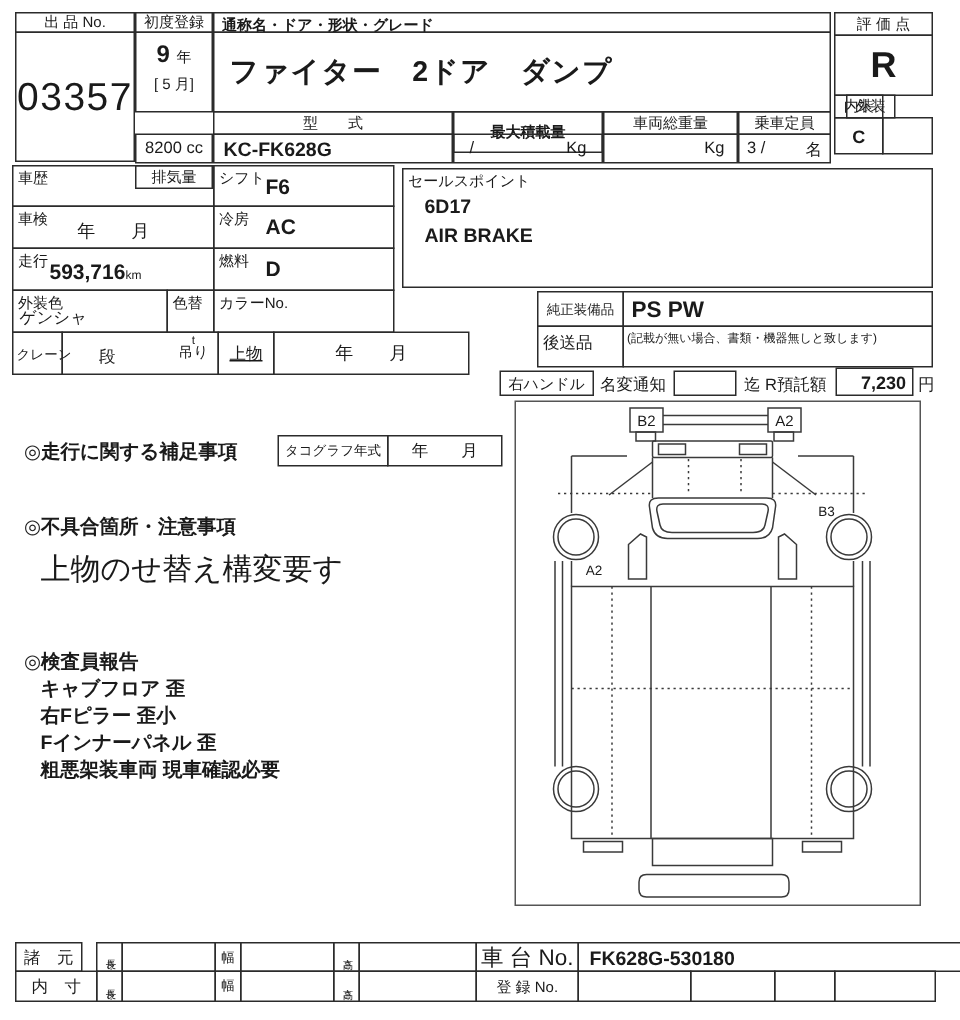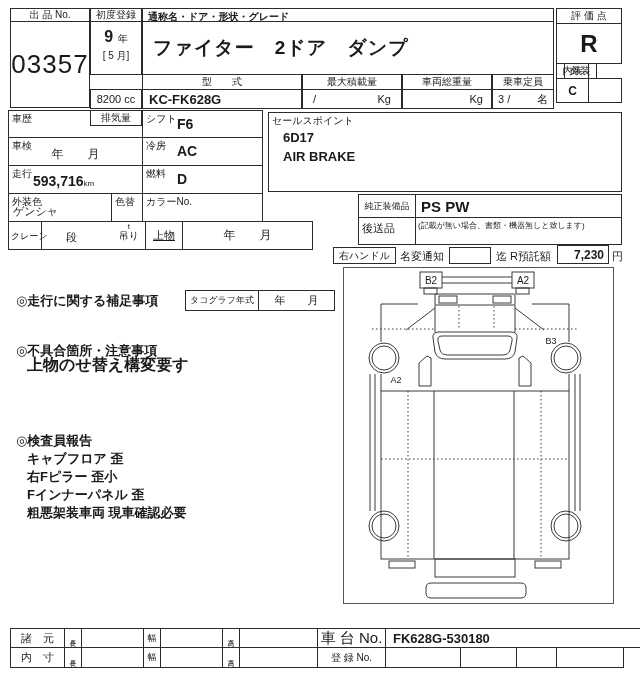--- a/index.html
+++ b/index.html
@@ -18,21 +18,21 @@
   .x-firstreg-val{left:90px;top:21px;width:52px;height:54px;text-align:center;padding-top:6px;}
   .x-firstreg-val .yr{font-size:16px;font-weight:bold;}
   .x-firstreg-val .yrs{font-size:10px;}
   .x-firstreg-val .mo{display:block;font-size:10px;margin-top:3px;}
   .x-name-hdr{left:142px;top:8px;width:412px;height:14px;font-size:10px;padding:1px 0 0 5px;font-weight:bold;}
   .x-name-val{left:142px;top:21px;width:412px;height:54px;font-size:19px;font-weight:bold;padding:13px 0 0 10px;letter-spacing:1px;}
   .x-disp-hdr{left:90px;top:74px;width:52px;height:16px;font-size:10px;margin-top:36px;}
   .x-disp-val{left:90px;top:89px;width:52px;height:20px;font-size:11px;}
   .x-model-hdr{left:142px;top:74px;width:160px;height:16px;font-size:10px;}
   .x-model-val{left:142px;top:89px;width:160px;height:20px;font-size:13px;font-weight:bold;justify-content:flex-start;padding-left:6px;}
-  .x-load-hdr{left:302px;top:74px;width:100px;height:16px;font-size:10px;}
+  .x-load-hdr{left:302px;top:74px;width:100px;height:28px;font-size:10px;font-weight:bold;}
   .x-load-val{left:302px;top:89px;width:100px;height:20px;font-size:11px;display:flex;align-items:center;justify-content:space-between;padding:0 10px;}
   .x-gross-hdr{left:402px;top:74px;width:90px;height:16px;font-size:10px;}
   .x-gross-val{left:402px;top:89px;width:90px;height:20px;font-size:11px;justify-content:flex-end;padding-right:8px;display:flex;align-items:center;}
   .x-cap-hdr{left:492px;top:74px;width:62px;height:16px;font-size:10px;}
   .x-cap-val{left:492px;top:89px;width:62px;height:20px;font-size:11px;display:flex;align-items:center;justify-content:space-between;padding:0 5px;}
   .x-score-hdr{left:556px;top:8px;width:66px;height:16px;font-size:10px;}
   .x-score-val{left:556px;top:23px;width:66px;height:41px;font-size:24px;font-weight:bold;}
   .x-int-hdr{left:556px;top:63px;width:33px;height:16px;font-size:10px;}
   .x-ext-hdr{left:564px;top:63px;width:33px;height:16px;font-size:10px;}
   .x-int-val{left:556px;top:78px;width:33px;height:25px;font-size:12px;font-weight:bold;}
@@ -80,29 +80,29 @@
   .x-made{left:496px;top:249px;font-size:11px;}
   .x-deposit-box{left:557px;top:245px;width:52px;height:19px;font-size:12px;font-weight:bold;justify-content:flex-end;display:flex;align-items:center;padding-right:4px;}
   .x-yen{left:612px;top:249px;font-size:11px;}
 
   
   .note-title{font-size:13px;font-weight:600;white-space:nowrap;}
   .x-note1{left:16px;top:292px;}
   .x-tacho-lbl{left:185px;top:290px;width:74px;height:21px;font-size:9px;}
   .x-tacho-val{left:258px;top:290px;width:77px;height:21px;font-size:11px;}
   .x-note2{left:16px;top:342px;}
-  .x-note2-line{left:27px;top:355px;font-size:16px;font-weight:700;white-space:nowrap;}
+  .x-note2-line{left:27px;top:366px;font-size:20px;font-weight:400;white-space:nowrap;}
   .x-note3{left:16px;top:432px;}
   .insp-line{position:absolute;left:27px;font-size:13px;font-weight:600;white-space:nowrap;}
   .il0{top:450px;}.il1{top:468px;}.il2{top:486px;}.il3{top:504px;}
 
   
   .x-diagram{left:343px;top:267px;width:271px;height:337px;border:1px solid #555;}
   .x-diagram svg{display:block;}
-  .x-spec-lbl{left:10px;top:628px;width:55px;height:20px;font-size:11px;}
+  .x-spec-lbl{left:10px;top:628px;width:45px;height:20px;font-size:11px;}
   .x-inner-lbl{left:10px;top:647px;width:55px;height:21px;font-size:11px;}
   .vlab{writing-mode:vertical-rl;text-orientation:upright;font-size:7px;line-height:1;display:flex;align-items:center;justify-content:center;}
   .x-len1{left:64px;top:628px;width:18px;height:20px;}
   .x-lenv1{left:81px;top:628px;width:63px;height:20px;}
   .x-wid1{left:143px;top:628px;width:18px;height:20px;font-size:9px;}
   .x-widv1{left:160px;top:628px;width:63px;height:20px;}
   .x-hei1{left:222px;top:628px;width:18px;height:20px;}
   .x-heiv1{left:239px;top:628px;width:79px;height:20px;}
   .x-len2{left:64px;top:647px;width:18px;height:21px;}
   .x-lenv2{left:81px;top:647px;width:63px;height:21px;}

